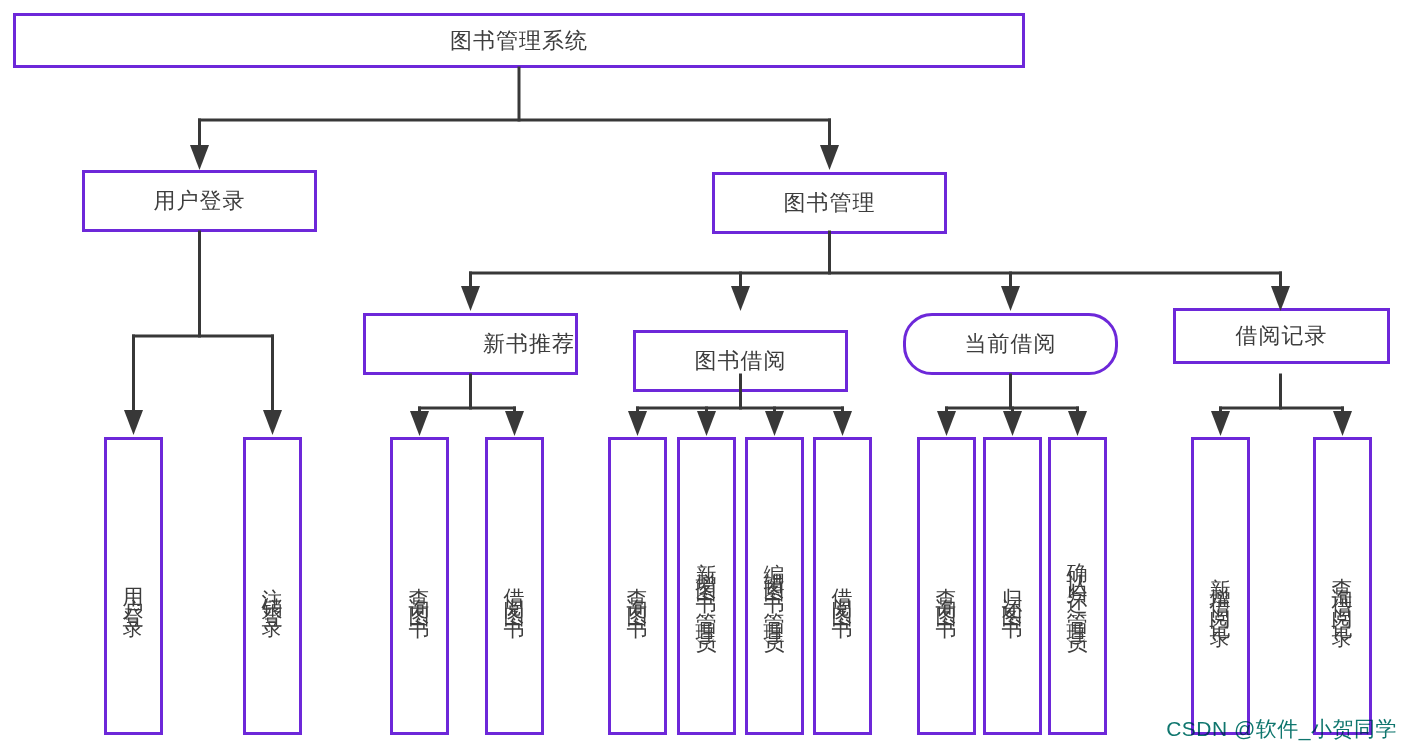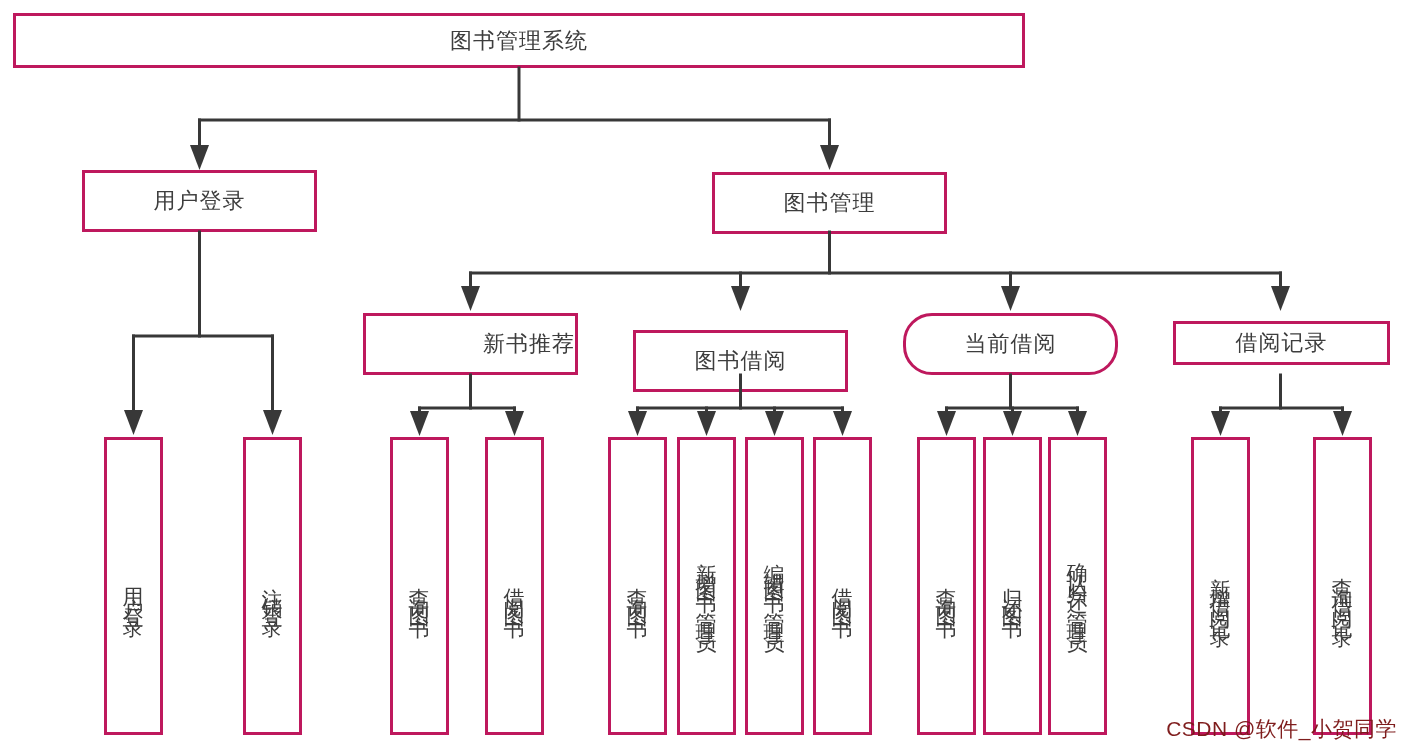--- a/index.html
+++ b/index.html
@@ -1,21 +1,21 @@
 <!DOCTYPE html>
 <html><head>
 <meta charset="utf-8">
 <style>
   html,body{margin:0;padding:0;background:#ffffff;}
   .canvas{
     position:relative;width:1405px;height:747px;background:#ffffff;overflow:hidden;
     font-family:"Liberation Sans","DejaVu Sans",sans-serif;
   }
   .hbox,.vbox{
-    position:absolute;box-sizing:border-box;border:3px solid #be185d;background:#ffffff;
+    position:absolute;box-sizing:border-box;border:3px solid #6d28d9;background:#ffffff;
     display:flex;align-items:center;justify-content:center;z-index:1;
   }
   .hbox .lbl{font-size:22px;color:#3d3d3d;letter-spacing:1px;white-space:nowrap;}
   .vbox{top:437px;width:59px;height:298px;}
   .vbox .vlbl{
     writing-mode:vertical-rl;text-orientation:mixed;
     font-size:21px;color:#3d3d3d;letter-spacing:10px;line-height:1;margin-bottom:-10px;
     white-space:nowrap;
   }
   svg.connectors{position:absolute;left:0;top:0;z-index:2;pointer-events:none;}
@@ -42,21 +42,21 @@
 
   <div class="hbox" style="left:363px;top:313px;width:215px;height:62px;justify-content:flex-end;">
     <span class="lbl">新书推荐</span>
   </div>
   <div class="hbox" style="left:633px;top:330px;width:215px;height:62px;">
     <span class="lbl">图书借阅</span>
   </div>
   <div class="hbox" style="left:903px;top:313px;width:215px;height:62px;border-radius:29px;">
     <span class="lbl">当前借阅</span>
   </div>
-  <div class="hbox" style="left:1173px;top:321px;width:217px;height:44px;text-align:center;">
+  <div class="hbox" style="left:1173px;top:308px;width:217px;height:56px;text-align:center;">
     <span class="lbl">借阅记录</span>
   </div>
 
   <div class="vbox" style="left:104px;">
     <span class="vlbl">用户登录</span>
   </div>
   <div class="vbox" style="left:243px;">
     <span class="vlbl">注销登录</span>
   </div>
 
@@ -145,14 +145,14 @@
       <line x1="1077.5" y1="408" x2="1077.5" y2="416" stroke="#383838" stroke-width="3" stroke-linecap="square"></line>
       <polygon points="1068,411 1087,411 1077.5,436" fill="#383838"></polygon>
       <line x1="1280.5" y1="375" x2="1280.5" y2="408" stroke="#383838" stroke-width="3" stroke-linecap="square"></line>
       <line x1="1220.5" y1="408" x2="1342.5" y2="408" stroke="#383838" stroke-width="3" stroke-linecap="square"></line>
       <line x1="1220.5" y1="408" x2="1220.5" y2="416" stroke="#383838" stroke-width="3" stroke-linecap="square"></line>
       <polygon points="1211,411 1230,411 1220.5,436" fill="#383838"></polygon>
       <line x1="1342.5" y1="408" x2="1342.5" y2="416" stroke="#383838" stroke-width="3" stroke-linecap="square"></line>
       <polygon points="1333,411 1352,411 1342.5,436" fill="#383838"></polygon>
     </svg>
 
-  <div class="watermark" style="color: #7f1d1d;">CSDN @软件_小贺同学</div>
+  <div class="watermark" style="color: #0f766e;">CSDN @软件_小贺同学</div>
 </div>
 
 </body></html>

